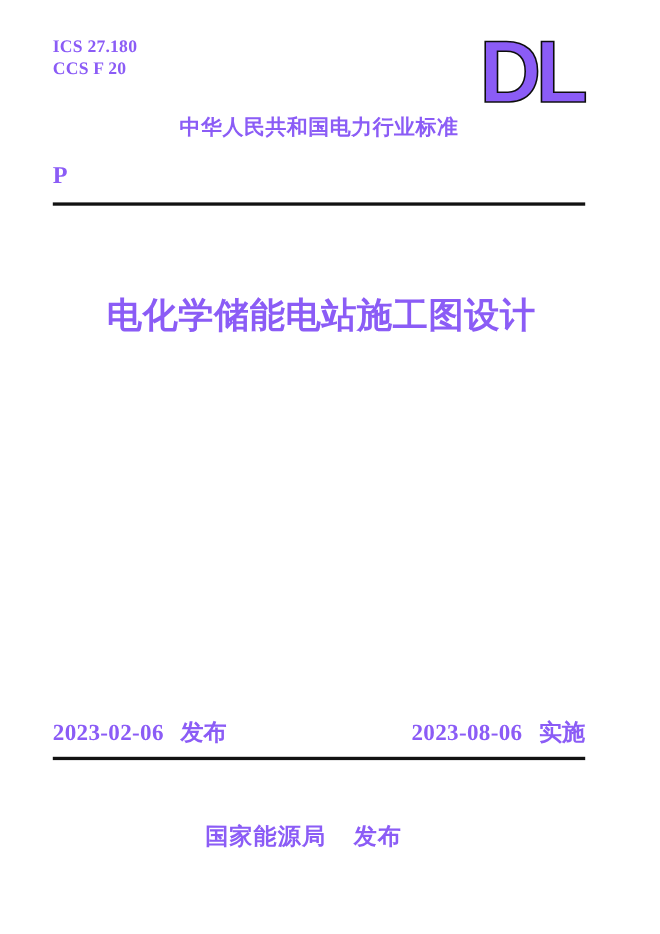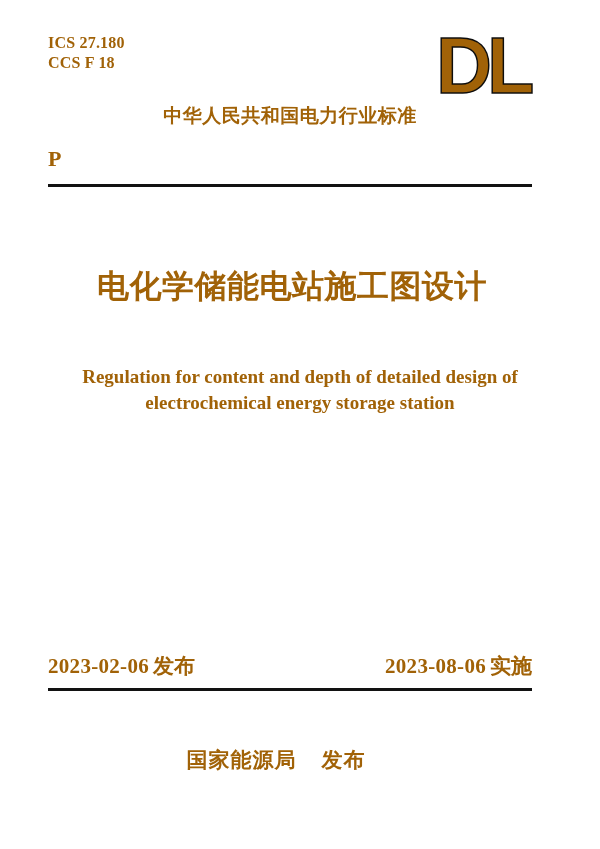--- a/index.html
+++ b/index.html
@@ -5,21 +5,21 @@
   html, body {
     margin: 0;
     padding: 0;
     background: #ffffff;
   }
   .page {
     position: relative;
     width: 600px;
     height: 849px;
     background: #ffffff;
-    color: #a16207;
+    color: #8b5cf6;
     font-family: "Liberation Serif", serif;
     overflow: hidden;
   }
 
   
   .ics-block {
     position: absolute;
     left: 48px;
     top: 33px;
     font-family: "Liberation Serif", serif;
@@ -123,21 +123,21 @@
     left: 48px;
     top: 652px;
     width: 484px;
     display: flex;
     justify-content: space-between;
     align-items: baseline;
   }
   .date-group {
     display: inline-flex;
     align-items: baseline;
-    gap: 4px;
+    gap: 15px;
   }
   .date-value {
     font-family: "Liberation Serif", serif;
     font-weight: 700;
     font-size: 21px;
     letter-spacing: 0.3px;
   }
   .date-label {
     font-family: "Liberation Sans", sans-serif;
     font-weight: 700;
@@ -160,41 +160,37 @@
     letter-spacing: 1px;
   }
 </style>
 </head>
 <body>
 
 <div class="page">
 
   <div class="ics-block">
     <div>ICS 27.180</div>
-    <div>CCS F 18</div>
+    <div>CCS F 20</div>
   </div>
 
   <div class="dl-logo">DL</div>
 
   <div class="category">中华人民共和国电力行业标准</div>
 
   <div class="number-row">
     <span class="class-code">P</span>
   </div>
 
   <div class="rule rule-header"></div>
 
   <div class="title-zh">
     <div>电化学储能电站施工图设计</div>
   </div>
 
-  <div class="title-en">
-    <div>Regulation for content and depth of detailed design of</div>
-    <div>electrochemical energy storage station</div>
-  </div>
 
   <div class="dates-row">
     <span class="date-group">
       <span class="date-value">2023-02-06</span>
       <span class="date-label">发布</span>
     </span>
     <span class="date-group">
       <span class="date-value">2023-08-06</span>
       <span class="date-label">实施</span>
     </span>

